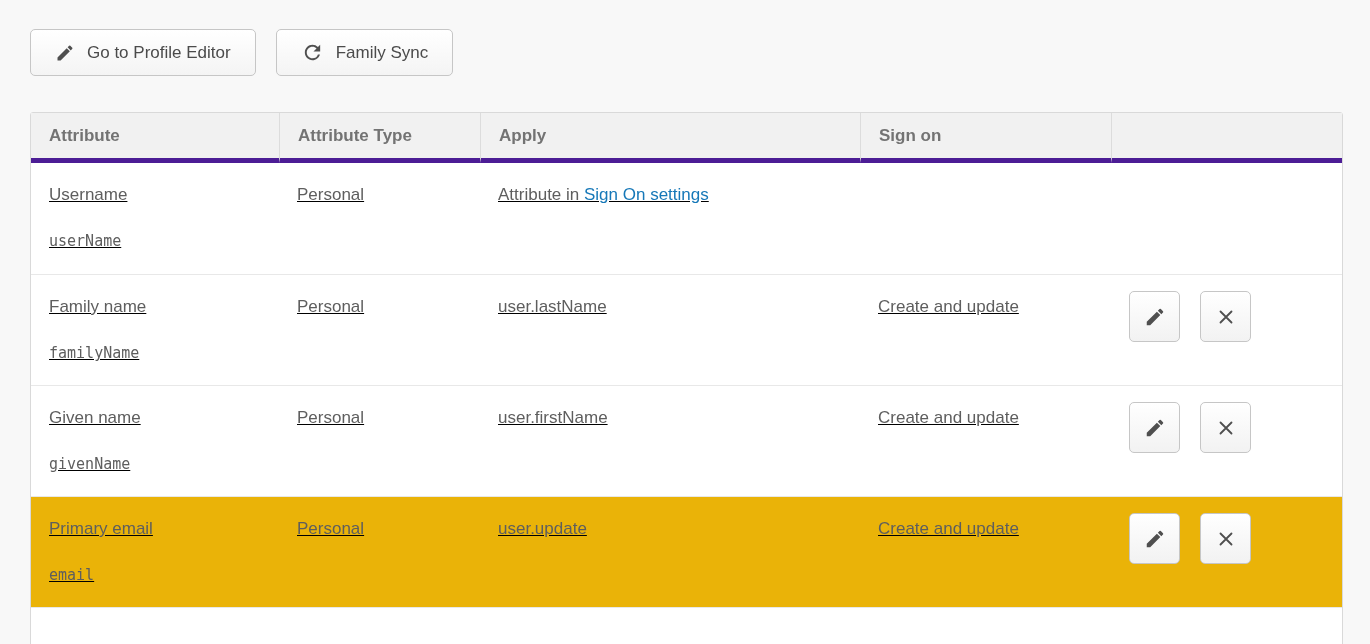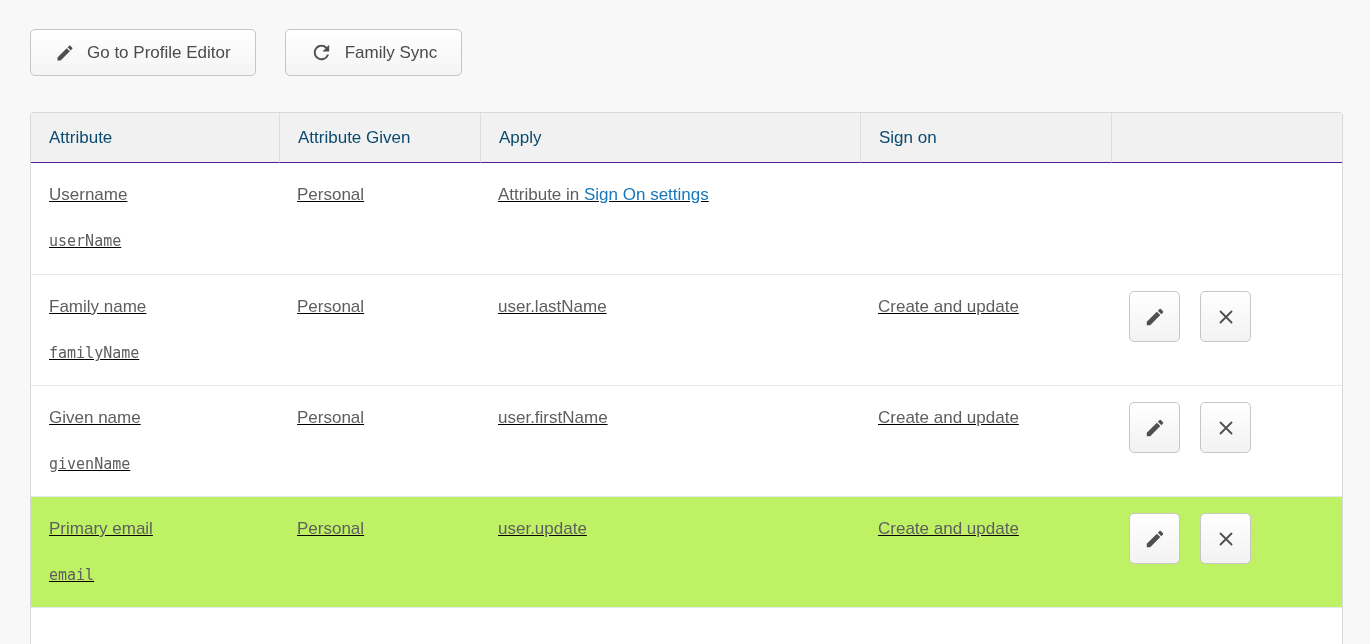--- a/index.html
+++ b/index.html
@@ -6,21 +6,21 @@
   html, body {
     margin: 0; padding: 0;
     width: 1370px; height: 644px;
     overflow: hidden;
     background: #f8f8f8;
     font-family: "Liberation Sans", sans-serif;
   }
   .toolbar {
     padding: 29px 0 0 30px;
     display: flex;
-    gap: 29px;
+    gap: 20px;
   }
   .btn {
     display: inline-flex;
     align-items: center;
     gap: 12px;
     height: 47px;
     padding: 0 24px;
     background: linear-gradient(#ffffff, #f4f4f4);
     border: 1px solid #c6c6c6;
     border-radius: 5px;
@@ -37,38 +37,38 @@
     border-spacing: 0;
     background: #ffffff;
     border: 1px solid #d9d9d9;
     border-radius: 3px;
     table-layout: fixed;
   }
   .attr-table th {
     height: 50px;
     background: #f1f1f1;
     text-align: left;
-    font-weight: 400;
+    font-weight: 700;
     font-size: 17px;
-    color: #0c4a6e;
+    color: #737373;
     padding: 0 0 0 18px;
-    border-bottom: 1px solid #4c1d95;
+    border-bottom: 5px solid #4c1d95;
     vertical-align: middle;
   }
   .attr-table th + th { border-left: 1px solid #dcdcdc; }
   .attr-table td {
     vertical-align: top;
     padding: 22px 10px 0 18px;
     font-size: 17px;
     color: #5e5e5e;
     background: #ffffff;
   }
   .attr-table tbody tr { height: 111px; text-decoration: underline; }
   .attr-table tbody tr + tr td { border-top: 1px solid #e8e8e8; }
-  .attr-table tbody tr.highlighted td { background: #bef264; }
+  .attr-table tbody tr.highlighted td { background: #eab308; }
   .attr-table tbody tr.empty-row { height: 60px; }
   .primary-label { line-height: 20px; }
   .mono {
     font-family: "DejaVu Sans Mono", monospace;
     font-size: 15px;
     margin-top: 27px;
     line-height: 18px;
   }
   .value-link { color: #1678b8; text-decoration: none; cursor: pointer; margin-top: 34px; }
   td.actions-cell { padding-top: 16px; padding-left: 18px; }
@@ -108,21 +108,21 @@
     <colgroup>
       <col style="width:248px">
         <col style="width:201px">
         <col style="width:380px">
         <col style="width:251px">
         <col>
     </colgroup>
     <thead>
       <tr>
         <th>Attribute</th>
-        <th>Attribute Given</th>
+        <th>Attribute Type</th>
         <th>Apply</th>
         <th>Sign on</th>
         <th></th>
       </tr>
     </thead>
     <tbody>
       <tr>
         <td>
           <div class="primary-label">Username</div>
           <div class="mono">userName</div>

